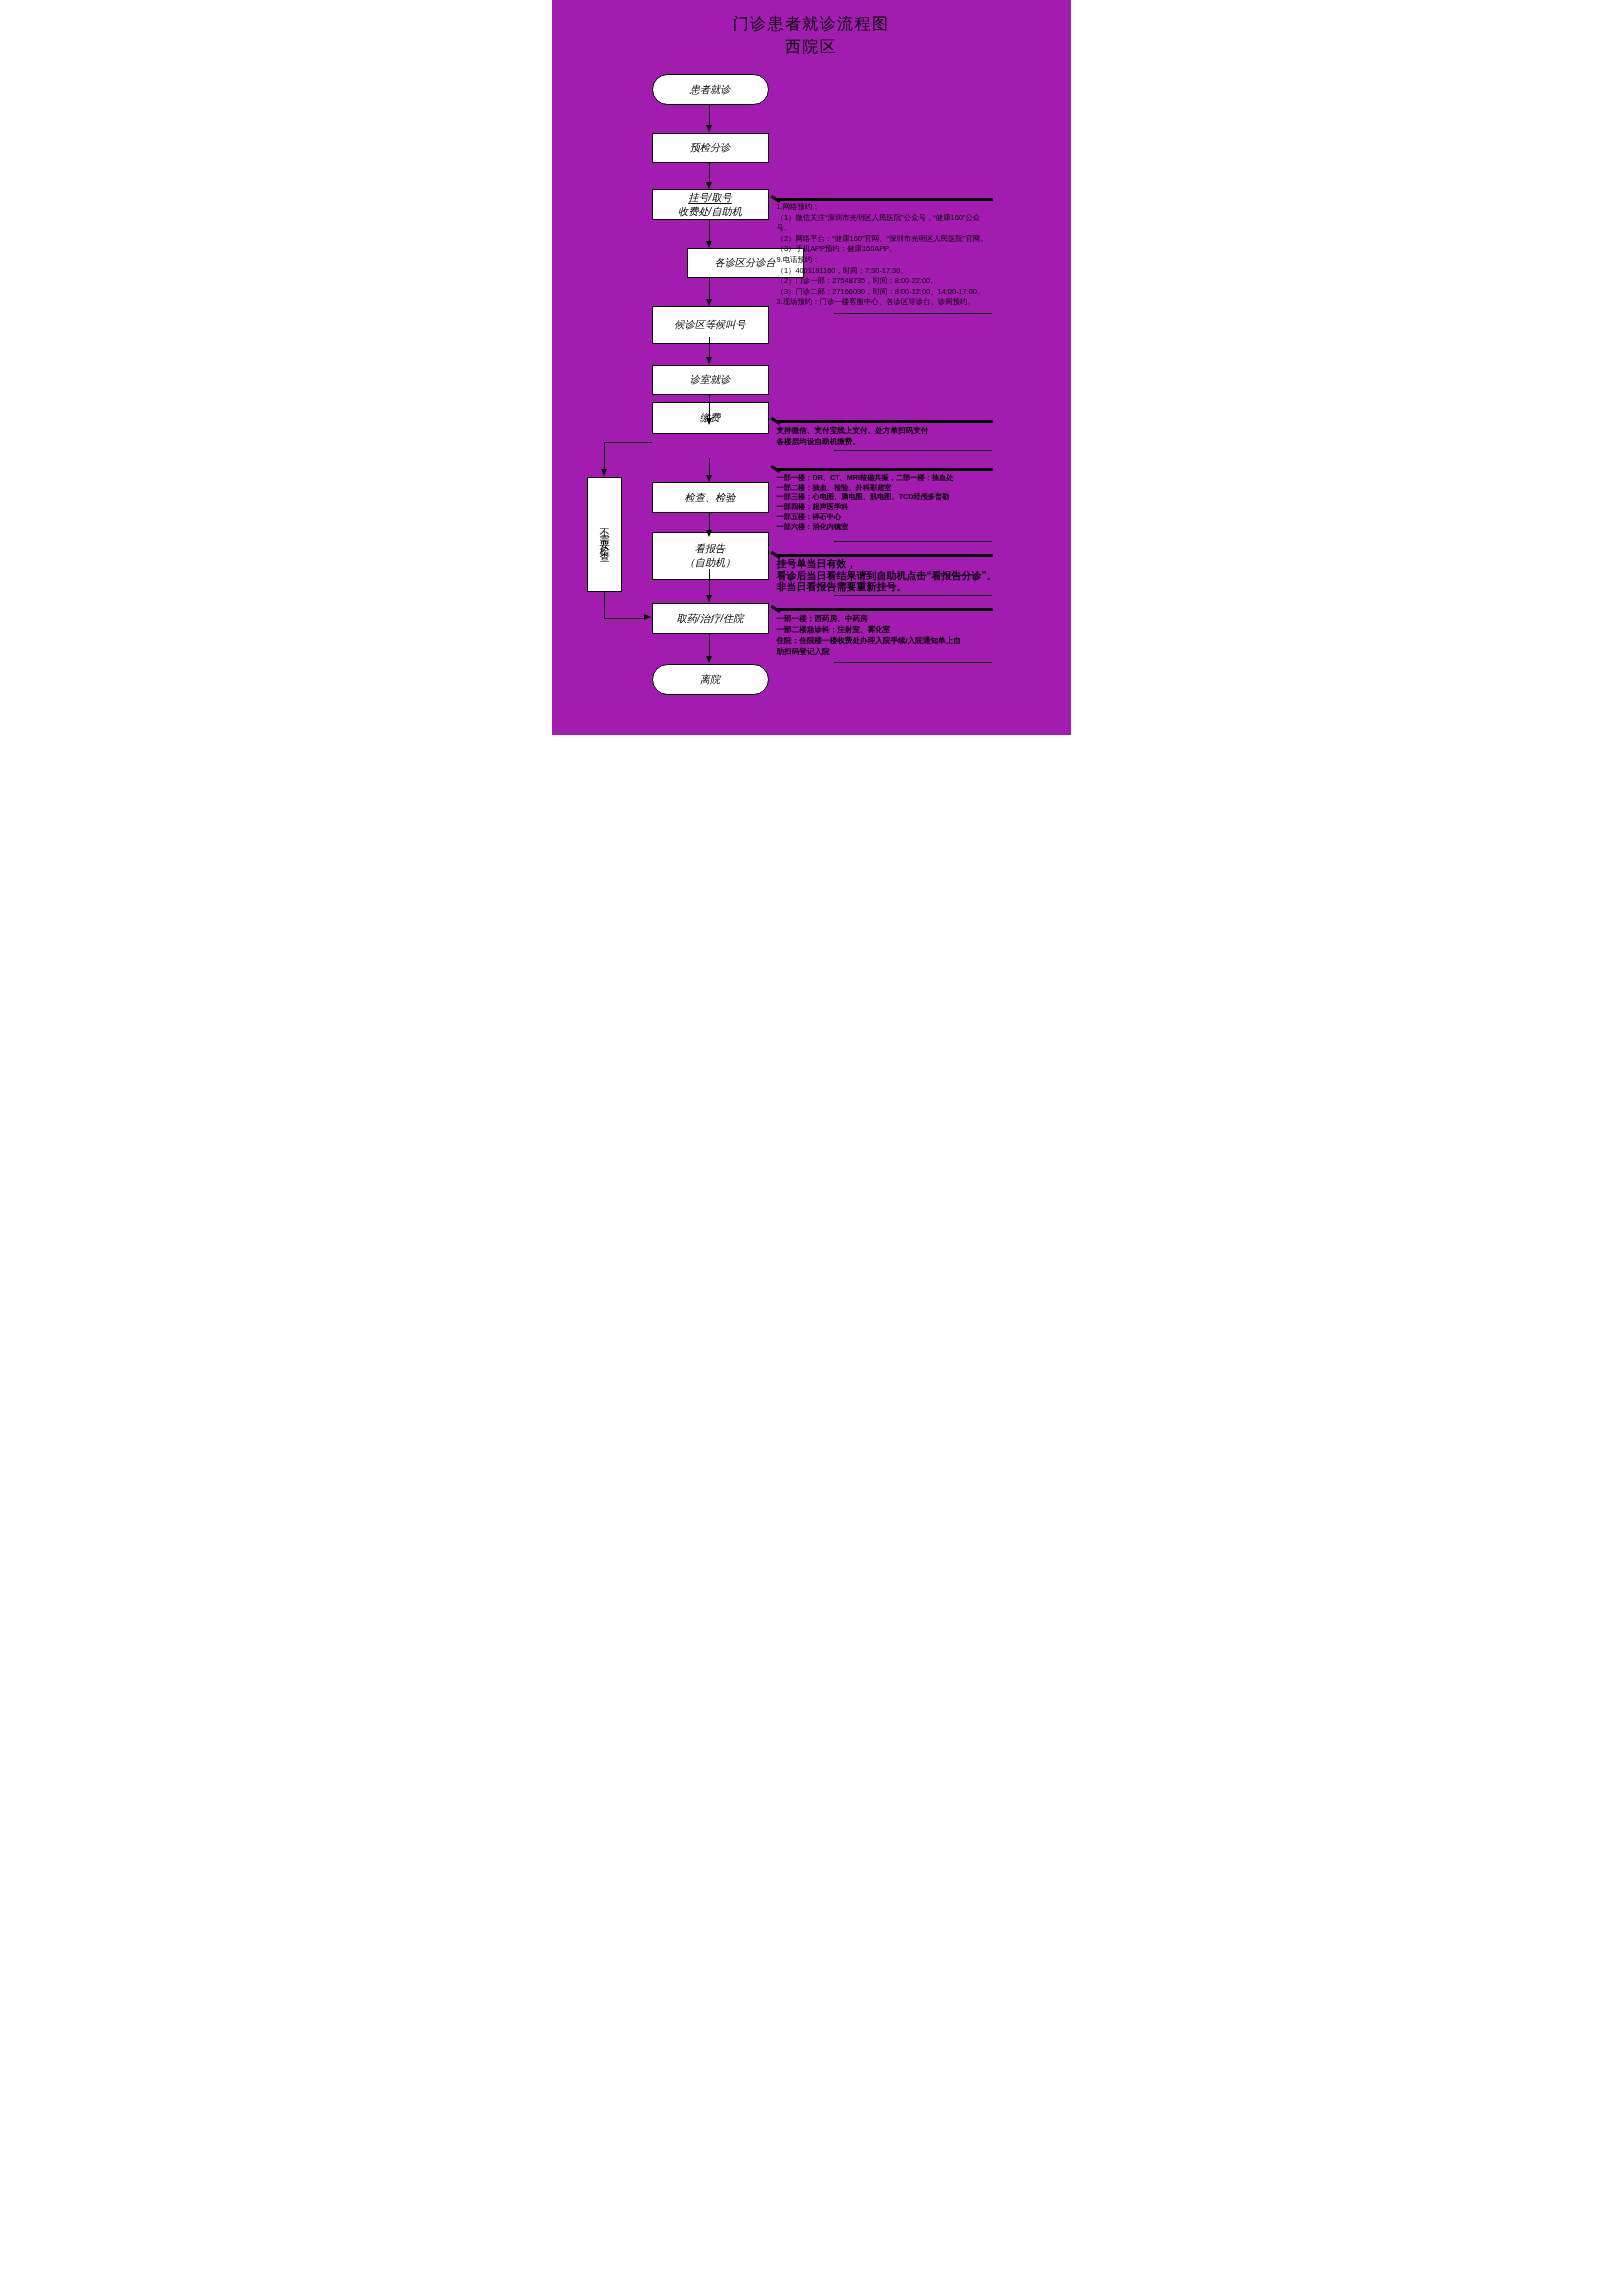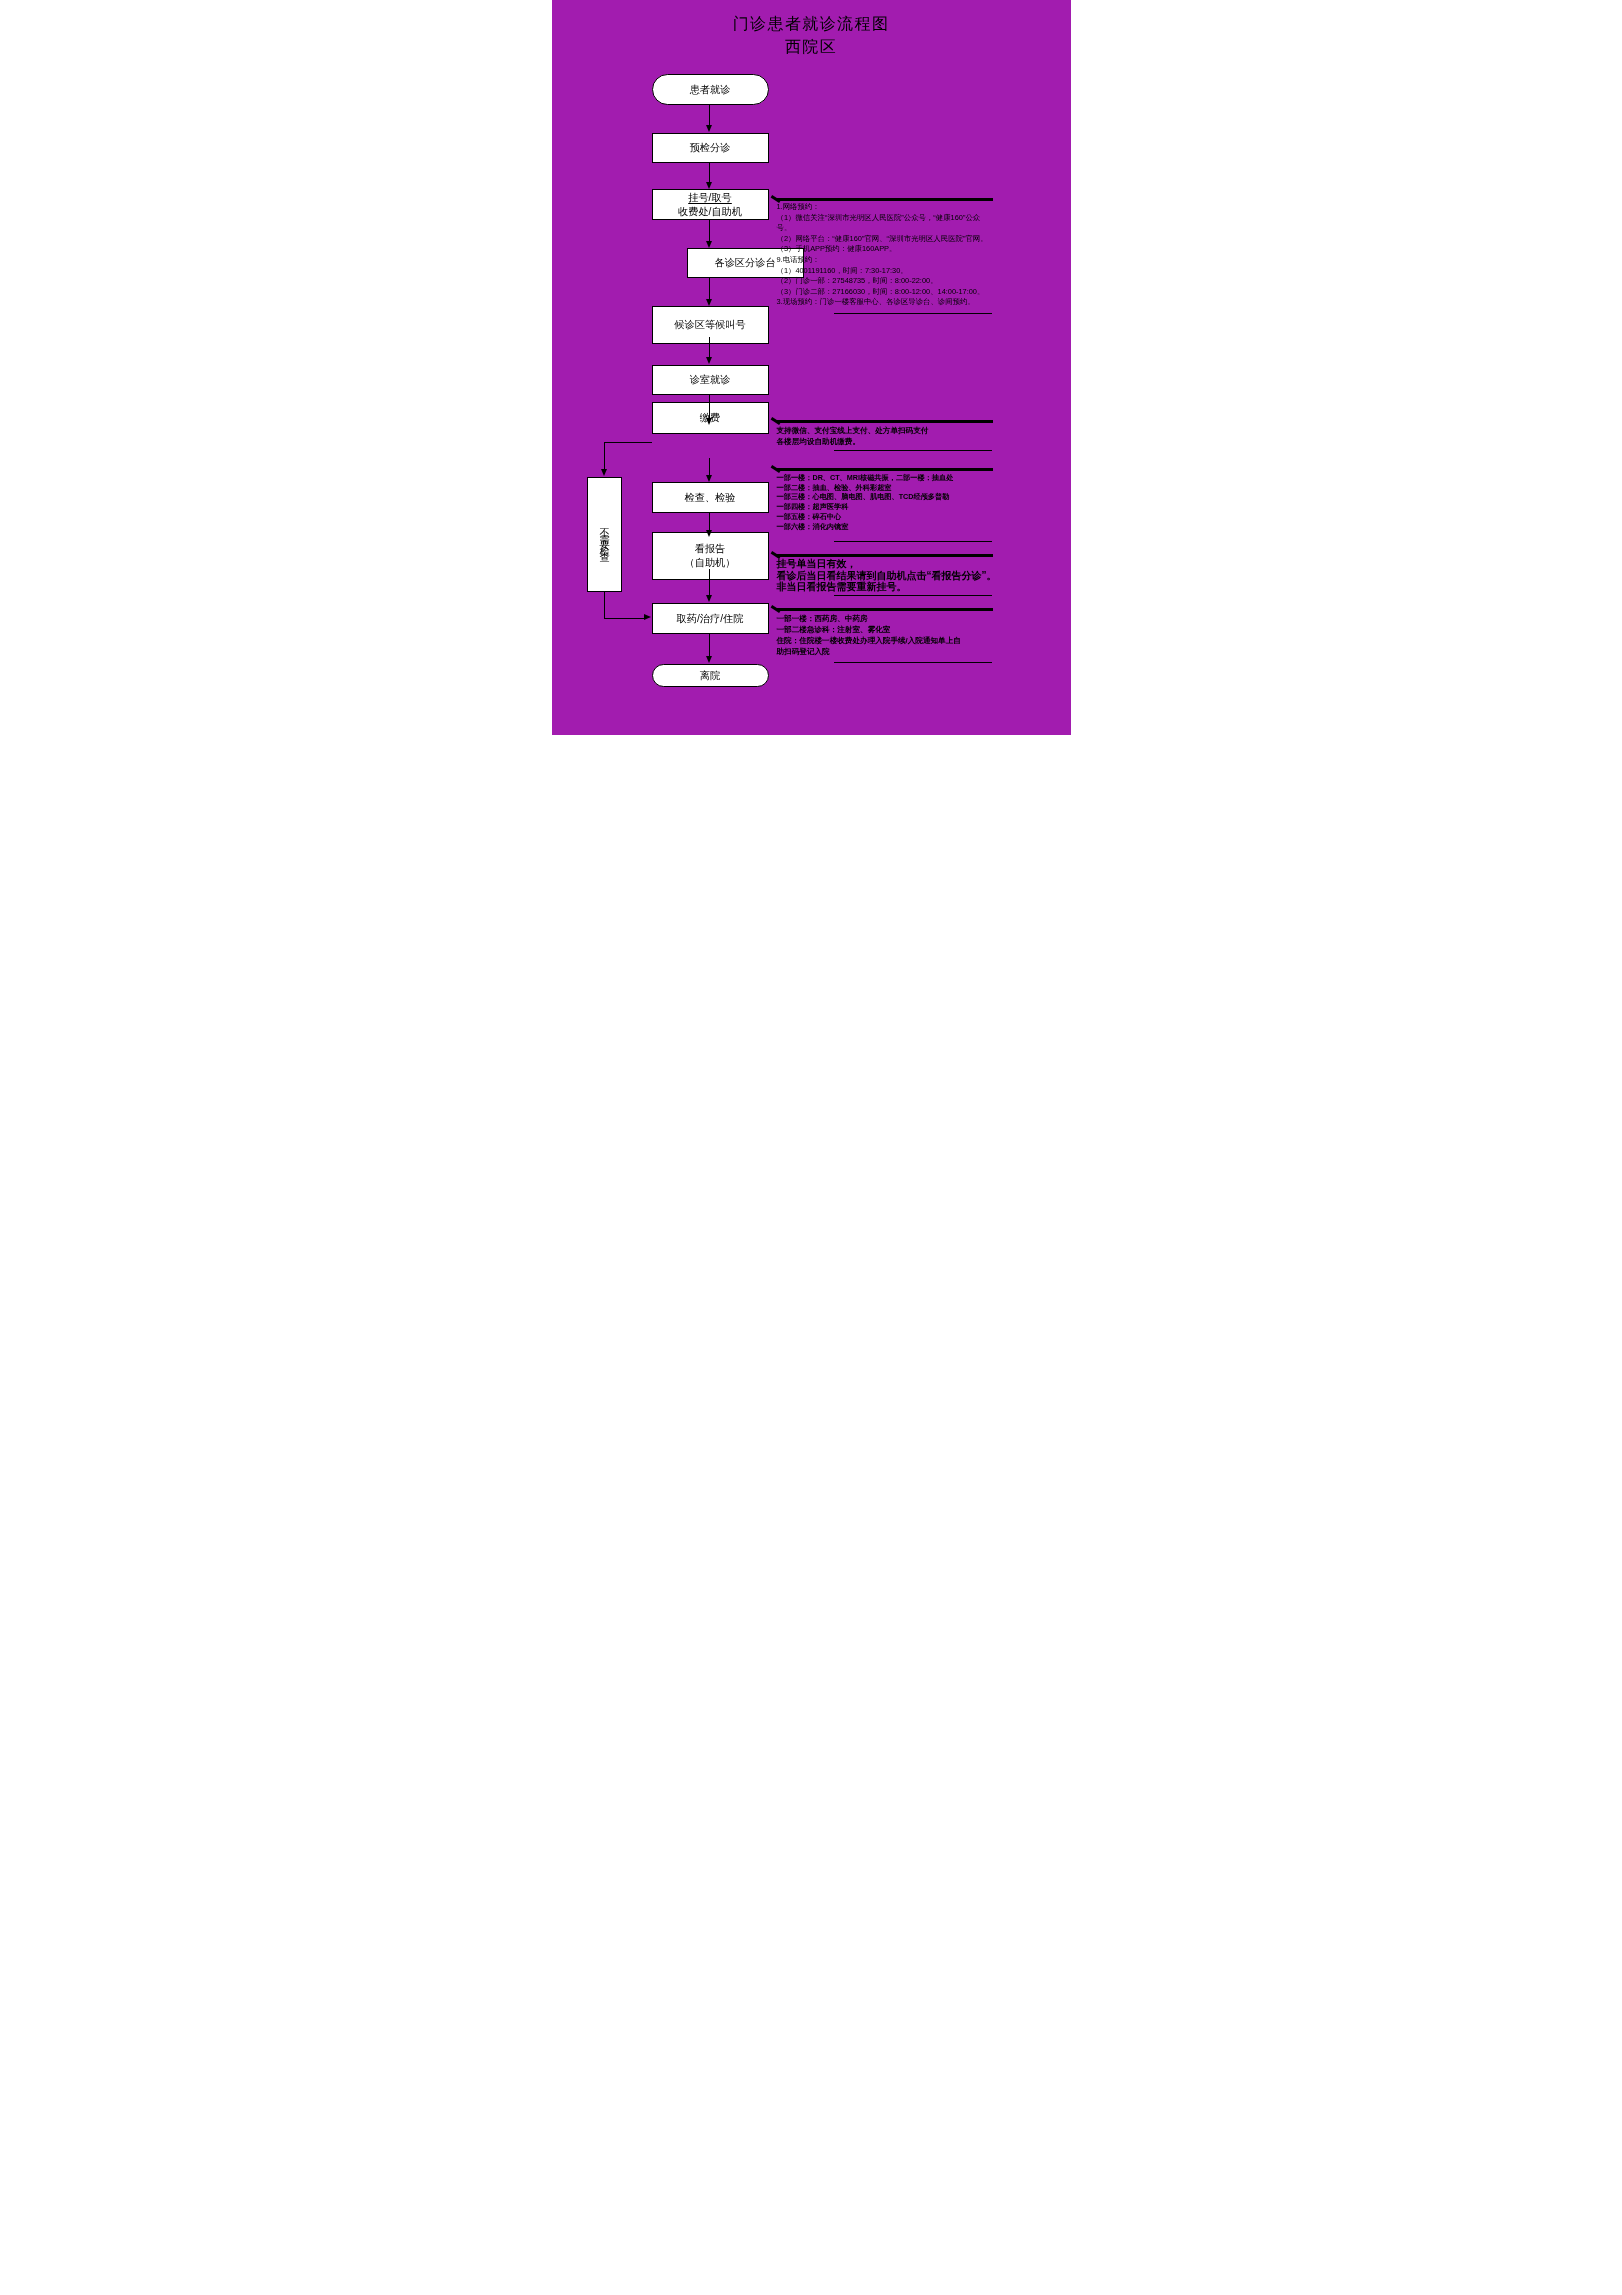--- a/index.html
+++ b/index.html
@@ -5,21 +5,21 @@
   html,body{margin:0;padding:0;background:#ffffff;}
   .canvas{
     position:relative;width:519px;height:735px;background:#a21caf;
     font-family:"Liberation Sans","DejaVu Sans",sans-serif;color:#000;
     margin:0 auto;overflow:hidden;
   }
   .title{position:absolute;left:0;width:100%;text-align:center;font-size:16px;letter-spacing:1.4px;}
   .node{
     position:absolute;left:100px;width:117px;border:0.9px solid #000;box-sizing:border-box;
     display:flex;flex-direction:column;align-items:center;justify-content:center;
-    font-size:10.2px;line-height:14px;text-align:left;background:#fff;
+    font-size:10.2px;line-height:14px;text-align:left;background:#fff;font-style:italic;
   }
   .stadium{border-radius:15.7px;}
   .node-vert{
     position:absolute;left:35px;top:477px;width:35px;height:115px;border:0.9px solid #000;
     box-sizing:border-box;display:flex;align-items:center;justify-content:center;
     font-size:10.2px;background:#fff;
   }
   .vtext{writing-mode:vertical-rl;text-orientation:upright;letter-spacing:6px;}
   .v-line{position:absolute;width:0.9px;background:#000;}
   .h-line{position:absolute;height:0.9px;background:#000;}
@@ -83,21 +83,21 @@
 
   <div class="node" style="top:532px;height:48px;">
     <span>看报告</span>
     <span>（自助机）</span>
   </div>
 
   <div class="node" style="top:603px;height:31px;">
     <span>取药/治疗/住院</span>
   </div>
 
-  <div class="node stadium" style="top:664px;height:23px;">
+  <div class="node stadium" style="top:664px;height:31px;">
     <span>离院</span>
   </div>
 
   <div class="node-vert">
     <span class="vtext">不需要检查</span>
   </div>
 
   <div class="v-line" style="left:157px;top:105px;height:21px;"></div>
   <div class="tri-down" style="left:154px;top:125px;"></div>
 

